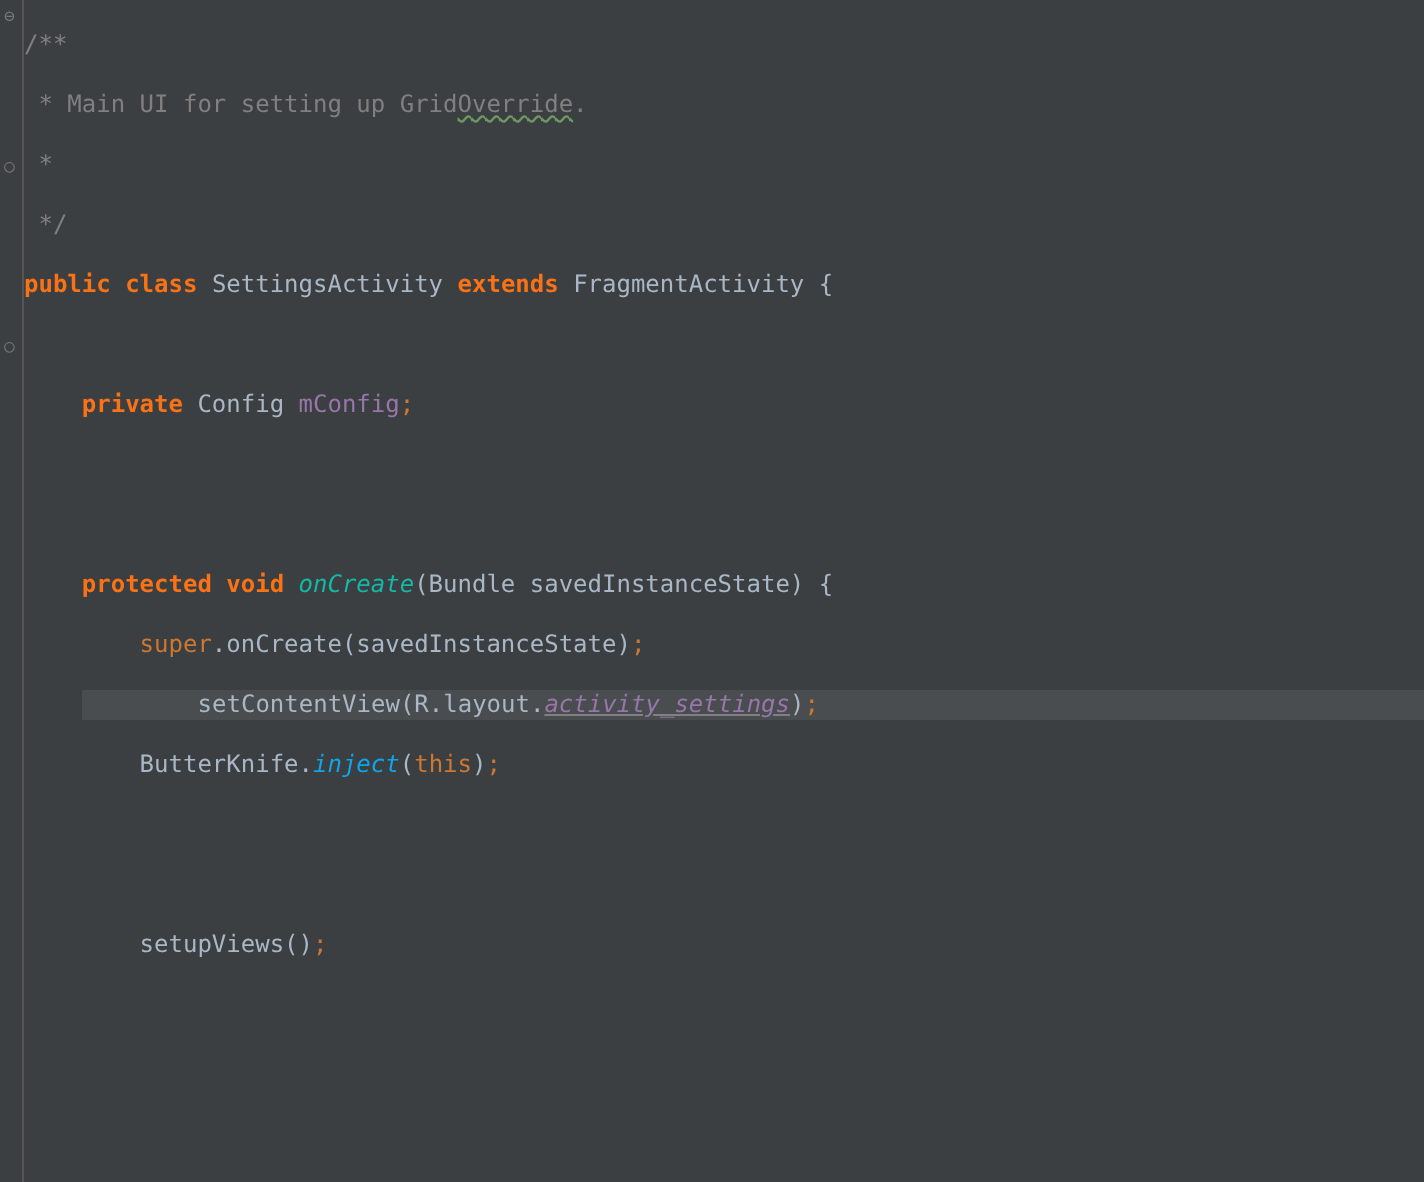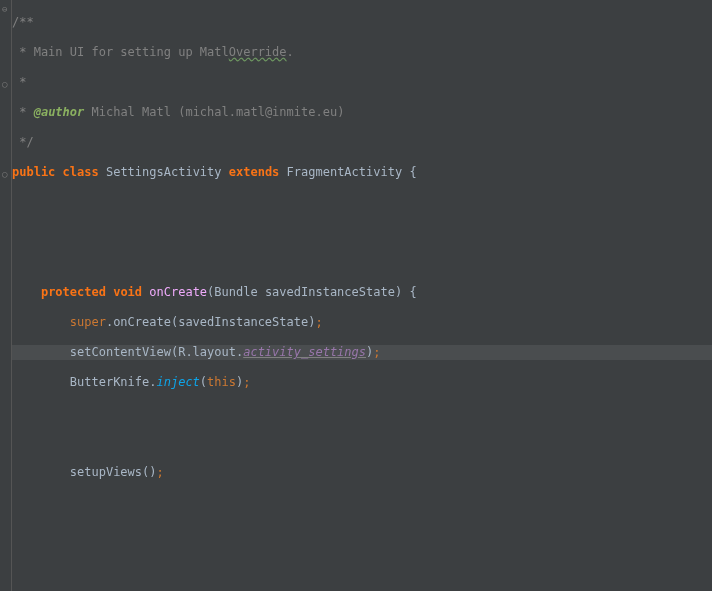--- a/index.html
+++ b/index.html
@@ -41,29 +41,30 @@
     height: 591px;
     white-space: pre;
     color: #a9b7c6;
   }
   .line {
     height: 15px;
     padding-left: 0;
   }
   .hl {
     background: #4a4d4f;
+    margin-left: 29px;
   }
   .c-comment { color: #808080; }
   .c-doctag  { color: #8ab060; font-weight: bold; font-style: italic; }
   .c-kw      { color: #cc7832; }
   .c-kw-b    { color: #f97316; font-weight: bold; }
   .c-class   { color: #a9b7c6; }
   .c-member  { color: #9876aa; }
   .c-anno    { color: #bbb529; }
-  .c-fn      { color: #f0abfc; }
+  .c-fn      { color: #14b8a6; font-style: italic; }
   .c-prop-u  { color: #9876aa; font-style: italic; text-decoration: underline; text-decoration-color: #808080; }
   .c-static  { color: #0ea5e9; font-style: italic; }
   .c-plain   { color: #a9b7c6; }
   .c-semi    { color: #cc7832; }
   .squiggle {
     position: relative;
     text-decoration-line: underline;
     text-decoration-style: wavy;
     text-decoration-color: #6e9861;
   }
@@ -72,26 +73,26 @@
 <body>
 
 <div class="editor">
   <div class="gutter">
     <span class="gutter-mark" style="top:2px;">⊖</span>
     <span class="gutter-mark" style="top:77px;">○</span>
     <span class="gutter-mark" style="top:167px;">○</span>
   </div>
   <div class="code">
 <div class="line"><span class="c-comment">/**</span></div>
-<div class="line"><span class="c-comment"> * Main UI for setting up Matl</span><span class="c-comment squiggle">Override</span><span class="c-comment">.</span></div>
+<div class="line"><span class="c-comment"> * Main UI for setting up Grid</span><span class="c-comment squiggle">Override</span><span class="c-comment">.</span></div>
 <div class="line"><span class="c-comment"> *</span></div>
-<div class="line"><span class="c-comment"> * </span><span class="c-doctag">@author</span><span class="c-comment"> Michal Matl (michal.matl@inmite.eu)</span></div>
 <div class="line"><span class="c-comment"> */</span></div>
 <div class="line"><span class="c-kw-b">public </span><span class="c-kw-b">class </span><span class="c-class">SettingsActivity </span><span class="c-kw-b">extends </span><span class="c-class">FragmentActivity </span><span class="c-plain">{</span></div>
 <div class="line"></div>
+<div class="line"><span class="c-plain">    </span><span class="c-kw-b">private </span><span class="c-class">Config </span><span class="c-member">mConfig</span><span class="c-semi">;</span></div>
 <div class="line"></div>
 <div class="line"></div>
 <div class="line"><span class="c-plain">    </span><span class="c-kw-b">protected </span><span class="c-kw-b">void </span><span class="c-fn">onCreate</span><span class="c-plain">(Bundle savedInstanceState) </span><span class="c-plain">{</span></div>
 <div class="line"><span class="c-plain">        </span><span class="c-kw">super</span><span class="c-plain">.onCreate(savedInstanceState)</span><span class="c-semi">;</span></div>
 <div class="line hl"><span class="c-plain">        </span><span class="c-plain">setContentView(R.layout.</span><span class="c-prop-u">activity_settings</span><span class="c-plain">)</span><span class="c-semi">;</span></div>
 <div class="line"><span class="c-plain">        </span><span class="c-plain">ButterKnife.</span><span class="c-static">inject</span><span class="c-plain">(</span><span class="c-kw">this</span><span class="c-plain">)</span><span class="c-semi">;</span></div>
 <div class="line"></div>
 <div class="line"></div>
 <div class="line"><span class="c-plain">        </span><span class="c-plain">setupViews()</span><span class="c-semi">;</span></div>
 

